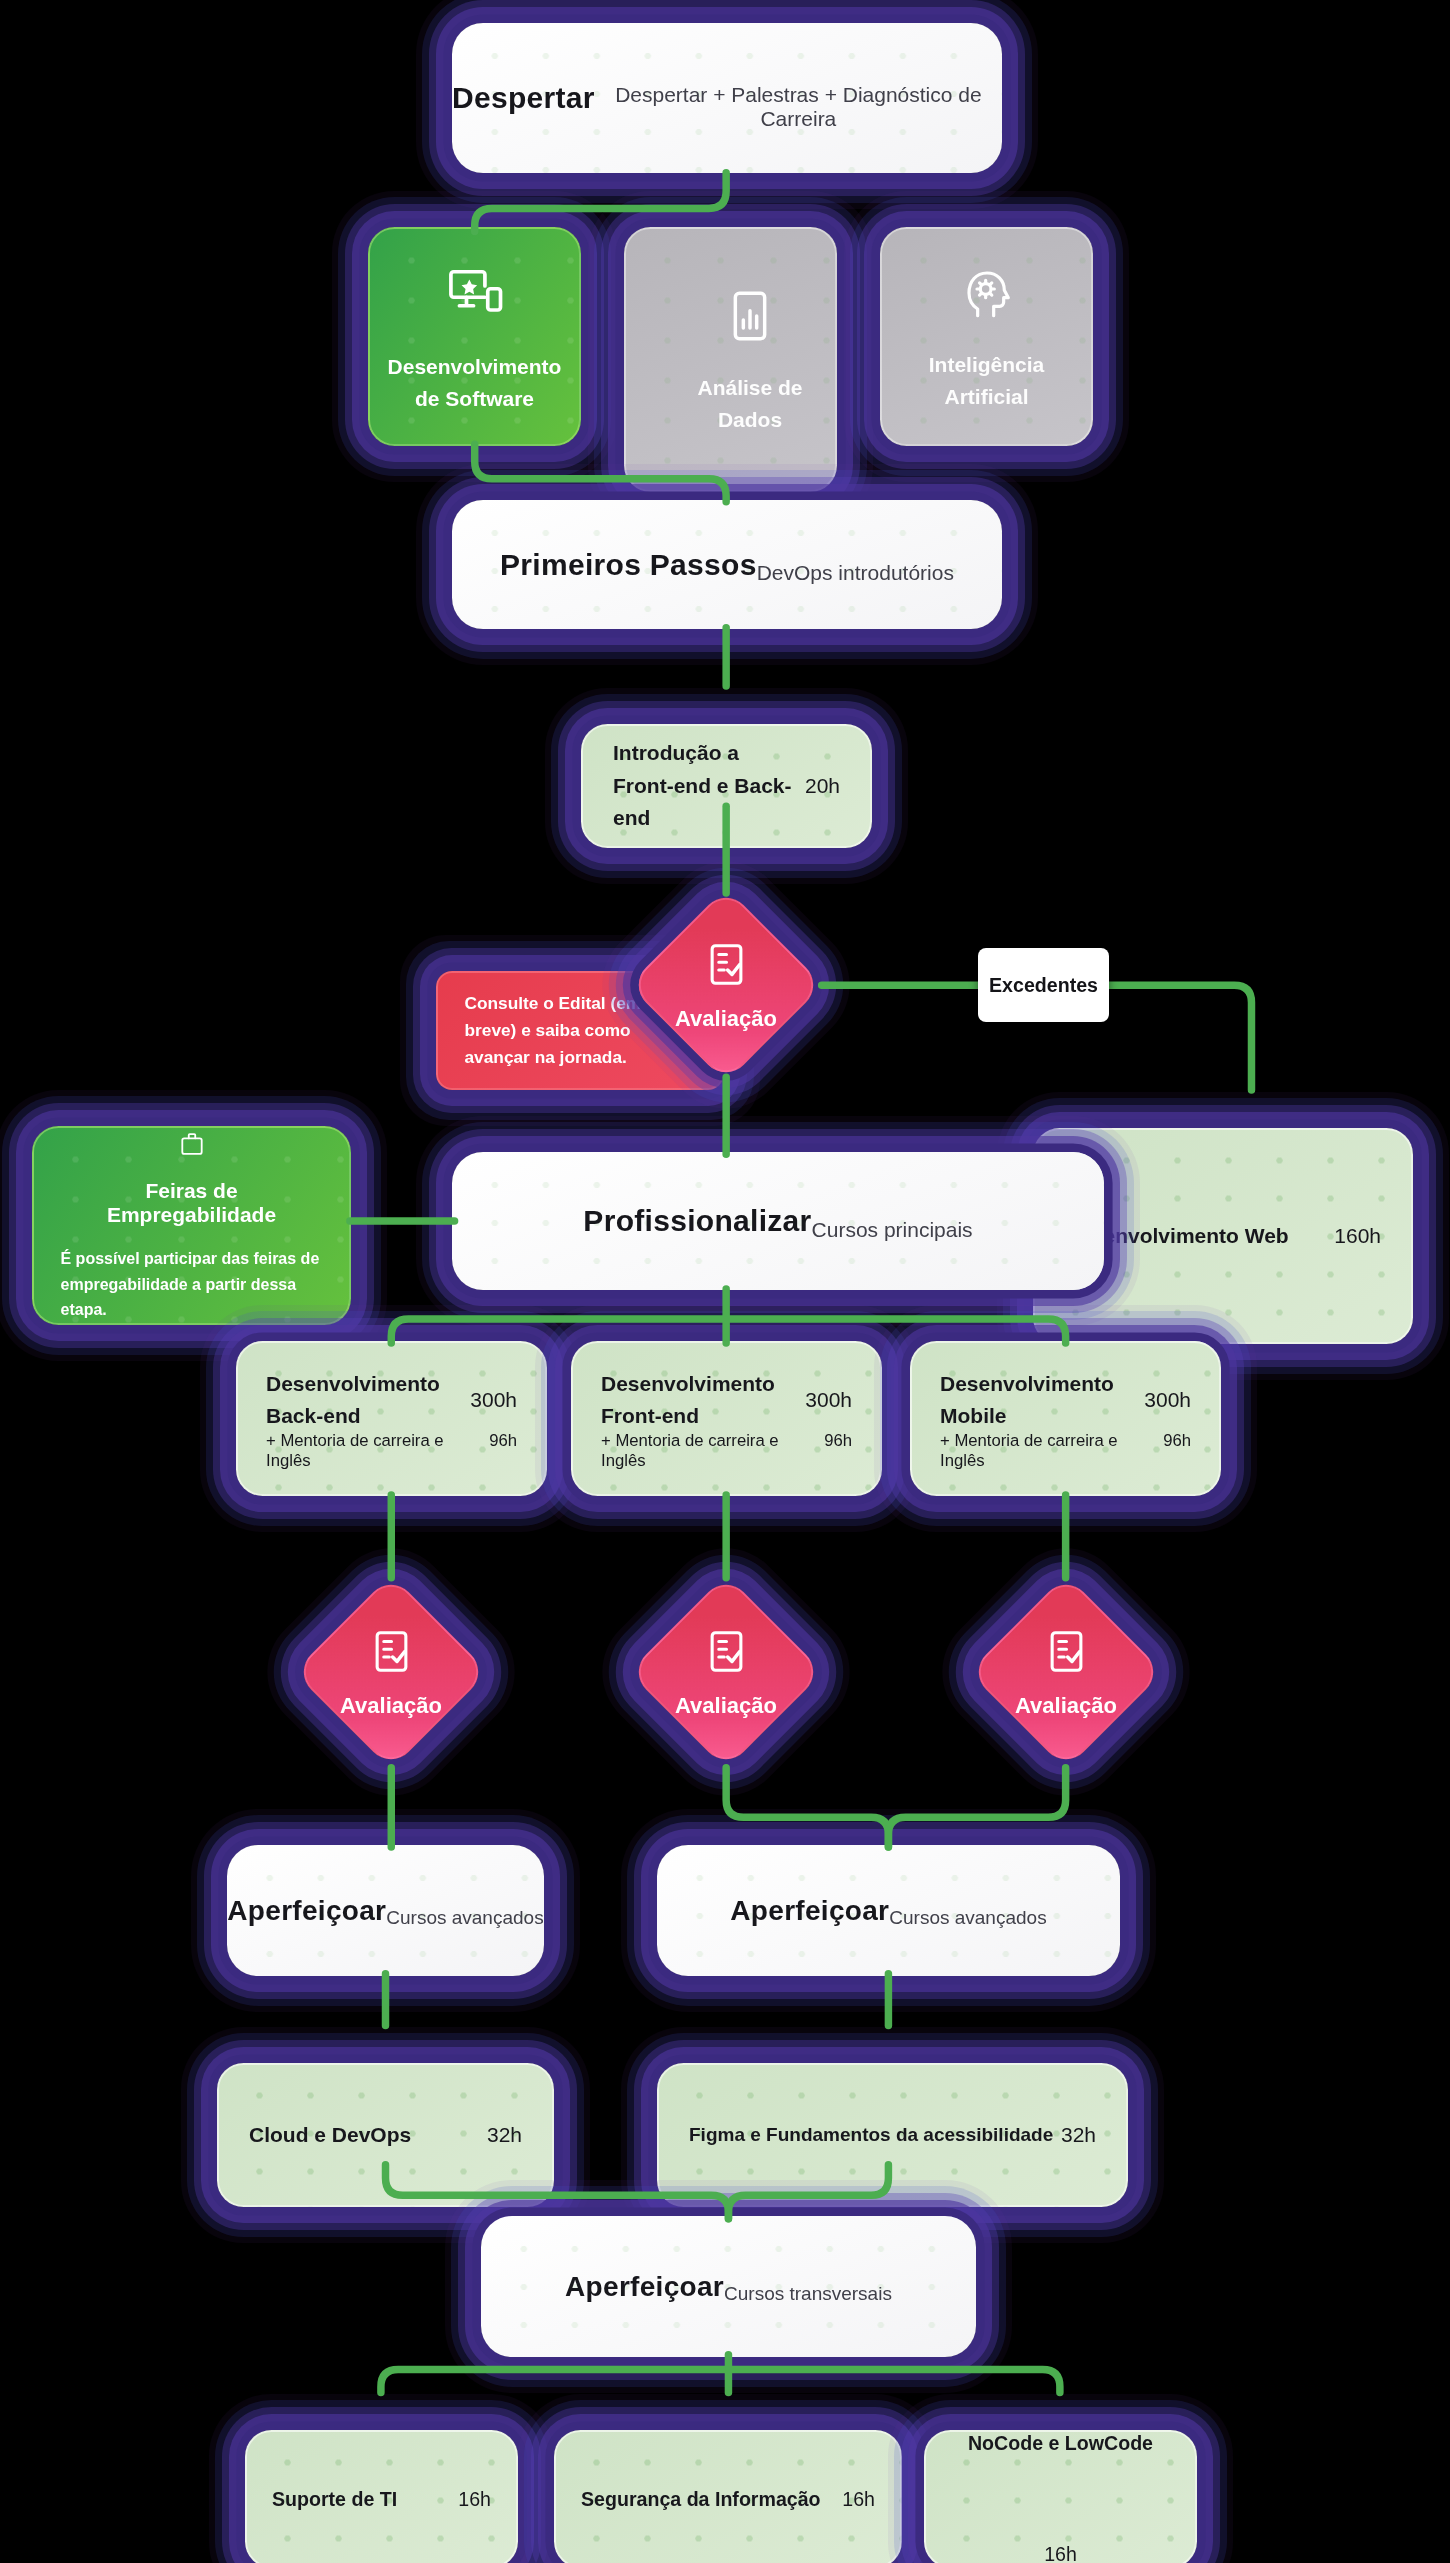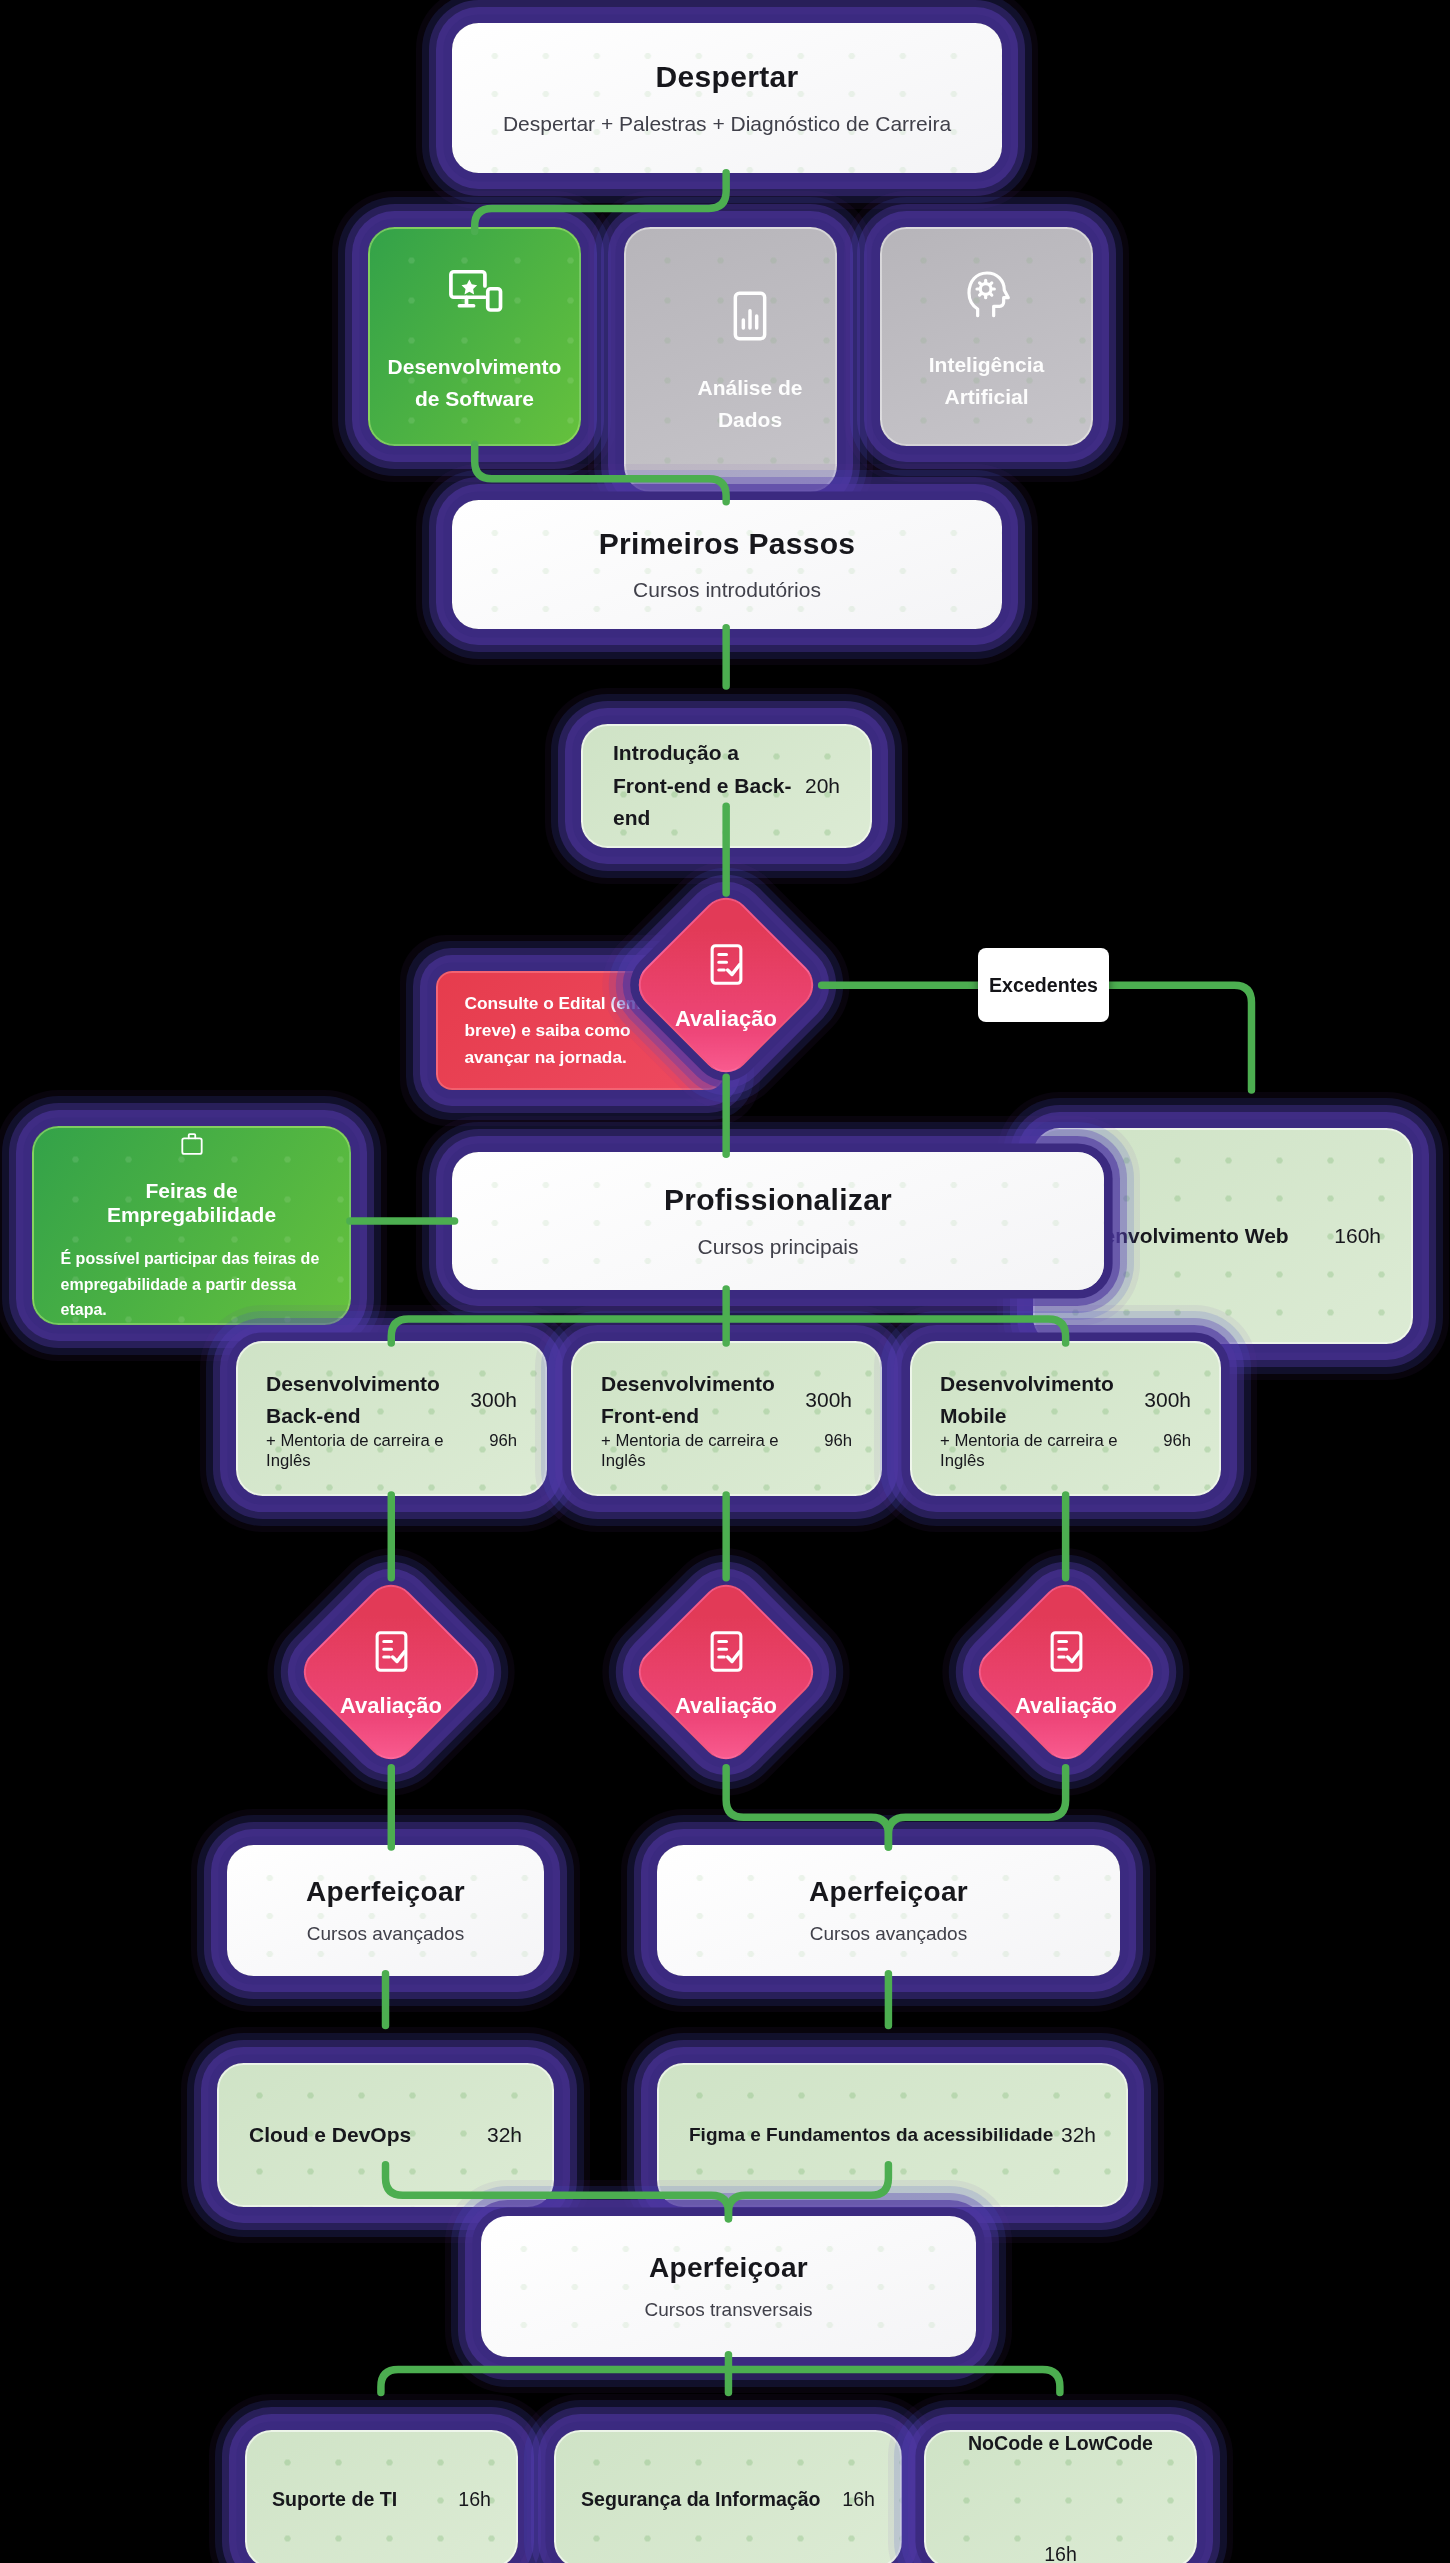--- a/index.html
+++ b/index.html
@@ -14,22 +14,22 @@
       0 0 0 16px rgba(77,54,158,.62),
       0 0 0 23px rgba(86,62,180,.34),
       0 0 0 30px rgba(70,80,205,.16),
       0 0 0 36px rgba(120,60,170,.07);}
   .r46{border-radius:26.5px;}
 
   
   .hub{background:
         radial-gradient(circle,rgba(150,200,140,.16) 2.9px,transparent 3.5px) 17.3px 14px / 51px 38px,
         linear-gradient(160deg,#ffffff,#f4f4f6);
-       color:#17171c;display:flex;flex-direction:column;align-items:center;
-       justify-content:center;text-align:center;}
+       color:#17171c;display:flex;flex-direction:row;align-items:center;
+       justify-content:center;text-align:center;border-radius:31px;}
   .hub .h1{font-size:30px;font-weight:bold;letter-spacing:0.3px;}
   .hub .sub{font-size:21px;color:#40404a;margin-top:17.3px;font-weight:normal;}
   .hub-sm .h1{font-size:28px;}
   .hub-sm .sub{font-size:19px;margin-top:15px;}
 
   
   .course{background:
         radial-gradient(circle,rgba(110,175,100,.28) 2.9px,transparent 3.5px) 15px 11.5px / 51px 38px,
         linear-gradient(145deg,#cfe3c6,#dcebd4);
       border:2.9px solid rgba(255,255,255,.55);color:#17171c;}
@@ -142,21 +142,21 @@
     <svg class="icon" width="64" height="64" viewBox="0 0 48 48" fill="none" stroke="#fff" stroke-width="2.4" stroke-linecap="round" stroke-linejoin="round">
       <path d="M17 41 v-5 c-4-2.5-6.5-7-6.5-12 C10.5 15 16 9 24 9 c7.5 0 13 5.5 13 13 l3 5.5 h-3.5 v3.5 a3 3 0 0 1 -3 3 H29 v7"></path>
       <circle cx="23" cy="21" r="4"></circle>
       <path d="M23 14.5 v2 M23 25.5 v2 M16.5 21 h2 M27.5 21 h2 M18.4 16.4 l1.4 1.4 M26.2 24.2 l1.4 1.4 M27.6 16.4 l-1.4 1.4 M19.8 24.2 l-1.4 1.4"></path>
     </svg>
     <div class="track-label">Inteligência Artificial</div>
   </div>
 
   <div class="node r46 hub" style="left:452px;top:500px;width:550px;height:129px;">
     <div class="h1">Primeiros Passos</div>
-    <div class="sub">Cursos introdutórios</div>
+    <div class="sub">DevOps introdutórios</div>
   </div>
 
   <div class="node r46 course course-single" style="left:581px;top:684px;width:291px;height:124px;">
     <div class="course-title" style="max-width:190px;line-height:1.55;">Introdução a Front-end e Back-end</div>
     <div class="course-hours">20h</div>
   </div>
 
   <div class="node tooltip" style="left:436px;top:971px;width:288px;height:119px;">
     <div class="tooltip-text">Consulte o Edital (em breve) e saiba como avançar na jornada.</div>
   </div>

